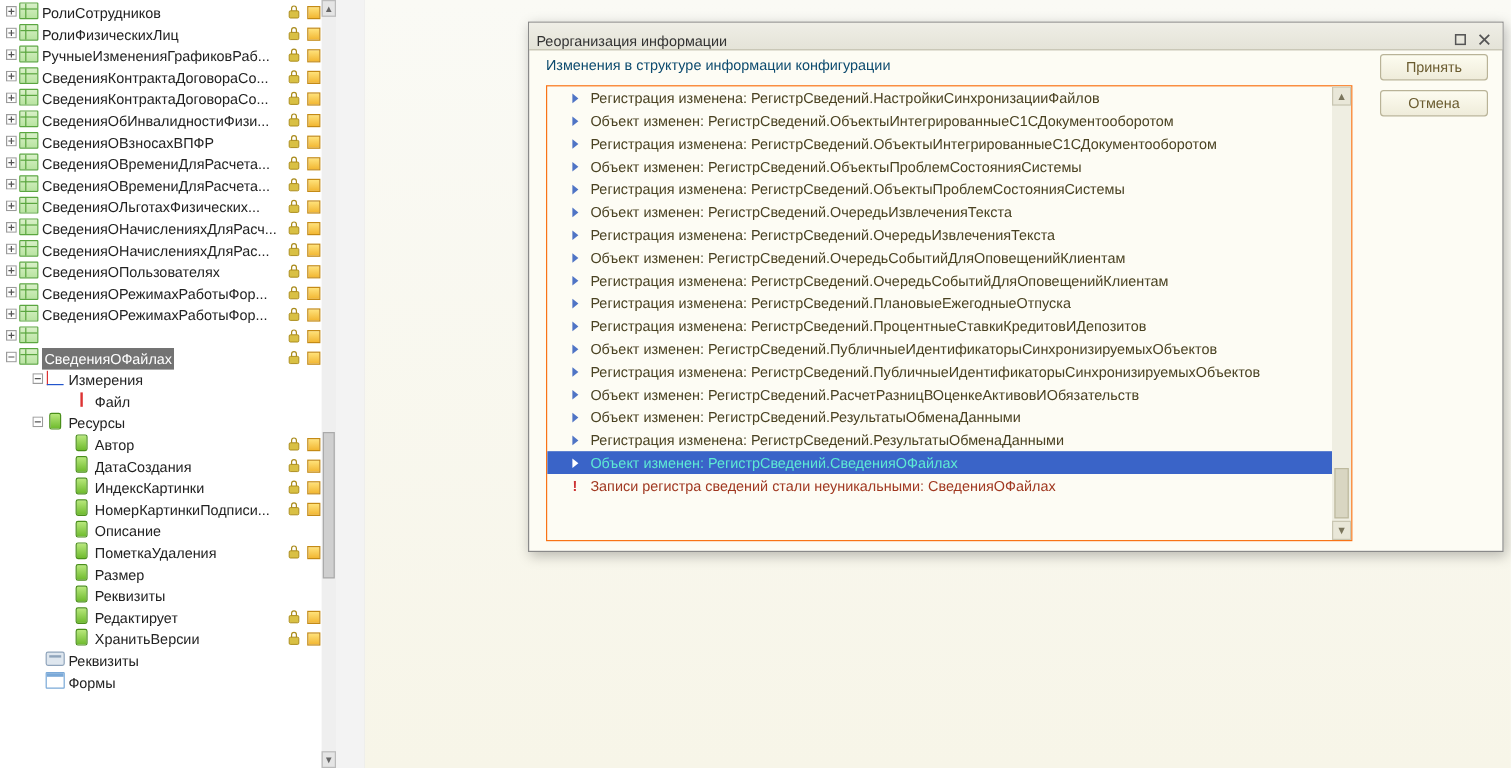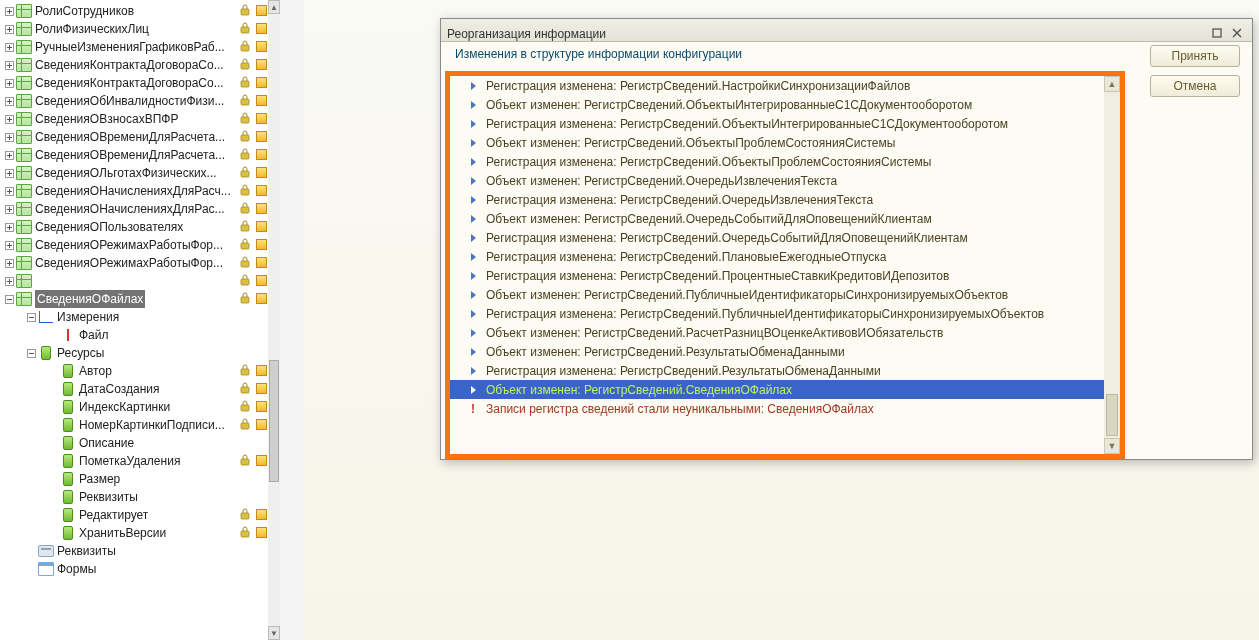--- a/index.html
+++ b/index.html
@@ -1,19 +1,19 @@
 <!DOCTYPE html>
 <html><head>
 <meta charset="utf-8">
 <style>
   html,body{margin:0;padding:0;width:1259px;height:640px;font-family:Arial,Helvetica,sans-serif;font-size:12px;background:#fff;color:#333;overflow:hidden}
   
   .left-pane{position:absolute;left:0;top:0;width:280px;height:640px;border-right:1px solid #cfcfcf;overflow:hidden;background:#fff}
   .tree{padding:2px 0}
-  .tree-row{display:flex;align-items:center;height:18px;line-height:18px;white-space:nowrap;position:relative}
+  .tree-row{display:flex;height:18px;line-height:18px;white-space:nowrap;position:relative}
   .tree-row .exp{width:14px;height:14px;display:inline-flex;align-items:center;justify-content:center;font-size:9px;color:#777;cursor:pointer;flex:none}
   .tree-row .exp.none{visibility:hidden}
   .tree-row .ic{width:16px;height:14px;display:inline-flex;align-items:center;justify-content:center;flex:none;margin-right:3px}
   .tree-row .lbl{overflow:hidden;text-overflow:ellipsis;color:#222}
   .tree-row.selected .lbl{background:#737373;color:#fff;padding:0 2px}
   .tree-row .lock{position:absolute;right:30px;top:2px;width:10px;height:12px}
   .tree-row .cube{position:absolute;right:14px;top:3px;width:10px;height:10px}
   
   .ind-0{padding-left:2px}
   .ind-1{padding-left:24px}
@@ -48,25 +48,25 @@
   .right-area{position:absolute;left:304px;top:0;right:0;height:640px;background:linear-gradient(#fafaf5,#f7f5e8)}
   
   .dialog{position:absolute;left:440px;top:18px;width:811px;height:440px;background:#fdfcf4;border:1px solid #8a8a8a;box-shadow:2px 3px 10px rgba(0,0,0,0.25)}
   .dlg-title{height:22px;background:linear-gradient(#efeee6,#e4e3d8);display:flex;align-items:flex-end;padding:0 6px;border-bottom:1px solid #bdbbaa;color:#333;font-size:12px}
   .dlg-title .t{flex:1}
   .dlg-title .wbtn{width:18px;height:16px;margin-left:2px;display:flex;align-items:center;justify-content:center;color:#555;font-size:11px;cursor:pointer}
   .dlg-body{position:absolute;left:0;right:0;top:22px;bottom:0}
   .dlg-sub{position:absolute;left:14px;top:6px;color:#0c4a6e;font-size:12px}
   .dlg-btns{position:absolute;right:12px;top:4px;width:90px}
   .dlg-btns button{width:90px;height:22px;margin-bottom:8px;background:linear-gradient(#fdfcf0,#efecda);border:1px solid #b9b397;border-radius:3px;color:#6a5b2f;font-size:12px;cursor:pointer}
-  .dlg-list{position:absolute;left:4px;top:30px;width:670px;height:378px;border:5px solid #f97316;background:#fdfcf4;overflow:hidden}
+  .dlg-list{position:absolute;left:14px;top:30px;width:670px;height:378px;border:1px solid #f97316;background:#fdfcf4;overflow:hidden}
   .dlg-list-inner{position:absolute;left:0;top:0;right:16px;bottom:0;overflow:hidden}
   .dlg-row{display:flex;align-items:center;height:19px;padding-left:18px;font-size:12px;color:#4a4222;white-space:nowrap}
   .dlg-row .arr{width:10px;height:10px;margin-right:8px;display:inline-flex;align-items:center;justify-content:center}
-  .dlg-row.sel{background:#3a64c8;color:#bef264}
+  .dlg-row.sel{background:#3a64c8;color:#5eead4}
   .dlg-row.err{color:#a03820}
   .dlg-row.err .arr{color:#c33}
   
   .dlg-scroll{position:absolute;right:0;top:0;width:16px;height:100%;background:#efeee2}
   .dlg-scroll .btn{position:absolute;left:0;width:16px;height:16px;background:#e9e7d8;border:1px solid #c9c6b2;box-sizing:border-box;display:flex;align-items:center;justify-content:center;font-size:9px;color:#7a755c}
   .dlg-scroll .btn.up{top:0}
   .dlg-scroll .btn.dn{bottom:0}
   .dlg-scroll .thumb{position:absolute;left:2px;right:2px;bottom:18px;height:40px;background:#d9d6c2;border:1px solid #bdb99e}
   .tri-right{width:0;height:0;border-top:4px solid transparent;border-bottom:4px solid transparent;border-left:5px solid #4f74c5}
   .sel .tri-right{border-left-color:#fff}

